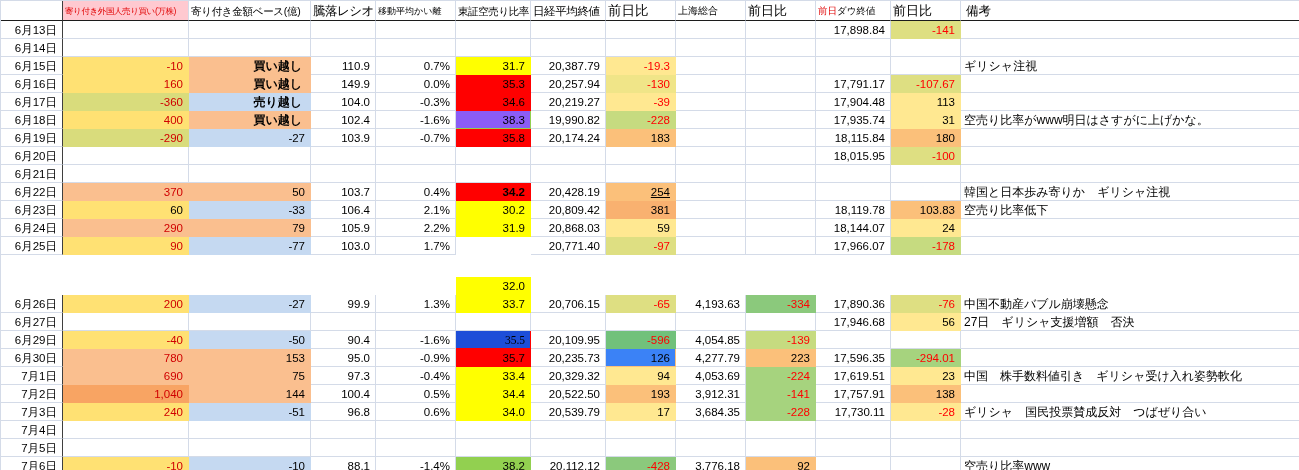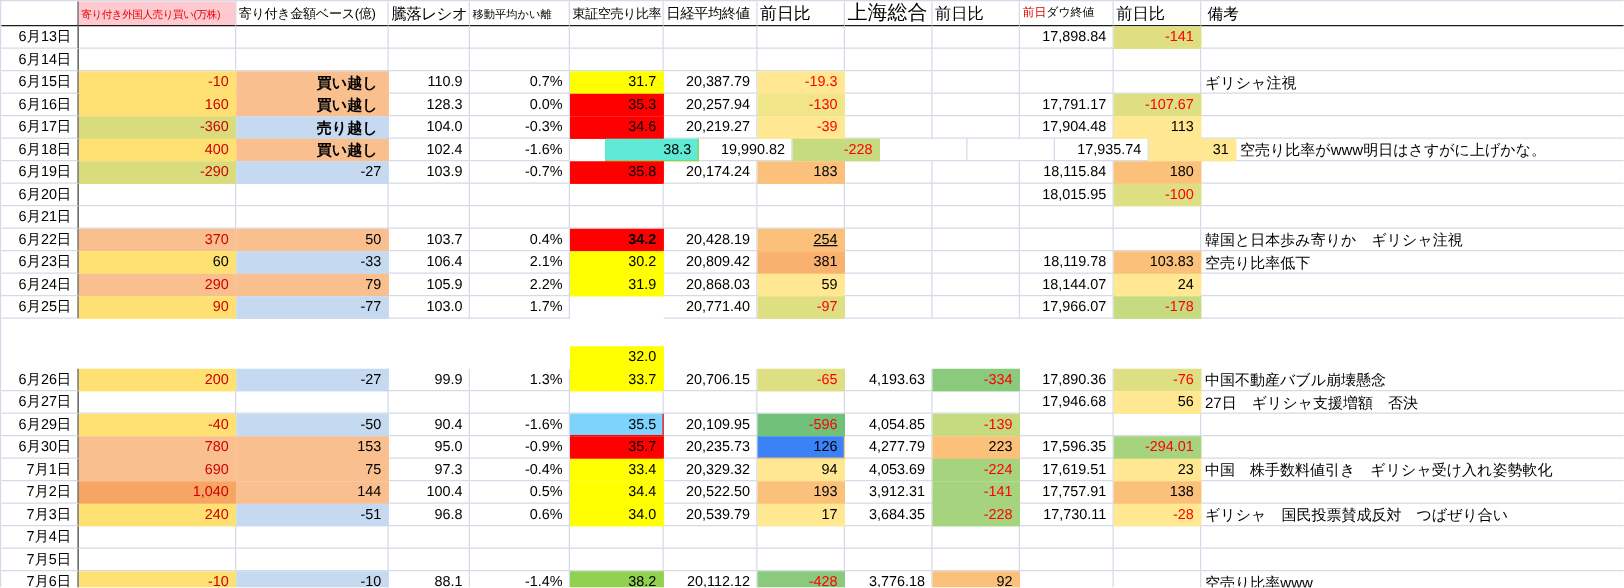--- a/index.html
+++ b/index.html
@@ -33,21 +33,21 @@
   .c-dow{width:75px;}
   .c-dow_chg{width:70px;}
   .c-remark{width:339px;border-right:none;text-align:left;padding:0 0 0 3px;}
   .header-row .c-foreign{font-size:8.5px;letter-spacing:-0.4px;background:#FFC9D0;color:#E00000;}
   .header-row .c-amount{font-size:10.5px;letter-spacing:-0.3px;}
   .header-row .c-ratio{font-size:12.5px;letter-spacing:-0.5px;}
   .header-row .c-ma{font-size:9px;}
   .header-row .c-short{font-size:10.5px;letter-spacing:-0.4px;}
   .header-row .c-nikkei{font-size:11.5px;letter-spacing:-0.4px;}
   .header-row .c-nikkei_chg{font-size:13.5px;}
-  .header-row .c-shanghai{font-size:16px;}
+  .header-row .c-shanghai{font-size:10px;}
   .header-row .c-shanghai_chg{font-size:13px;}
   .header-row .c-dow{font-size:9.5px;}
   .header-row .c-dow_chg{font-size:13px;}
   .header-row .c-remark{font-size:12.5px;padding-left:5px;}
   .hprefix{margin-right:0;}
   .bold{font-weight:bold;font-size:12px;padding-right:8px;}
   .datecell{font-size:11.5px;}
   .remarktext{font-size:12px;}
 </style>
 </head>
@@ -111,21 +111,21 @@
       <div class="cell c-shanghai"></div>
       <div class="cell c-shanghai_chg"></div>
       <div class="cell c-dow"></div>
       <div class="cell c-dow_chg"></div>
       <div class="cell c-remark remarktext">ギリシャ注視</div>
     </div>
     <div class="row">
       <div class="cell c-date datecell">6月16日</div>
       <div class="cell c-foreign" style="background: rgb(255, 225, 115); border-right-color: rgb(255, 225, 115); border-bottom-color: rgb(255, 225, 115); color: rgb(208, 0, 0);">160</div>
       <div class="cell c-amount bold" style="background: rgb(250, 191, 143); border-right-color: rgb(250, 191, 143); border-bottom-color: rgb(250, 191, 143);">買い越し</div>
-      <div class="cell c-ratio">128.3</div>
+      <div class="cell c-ratio">149.9</div>
       <div class="cell c-ma">0.0%</div>
       <div class="cell c-short" style="background: rgb(255, 0, 0); border-right-color: rgb(255, 0, 0); border-bottom-color: rgb(255, 0, 0);">35.3</div>
       <div class="cell c-nikkei">20,257.94</div>
       <div class="cell c-nikkei_chg" style="background: rgb(240, 229, 136); border-right-color: rgb(240, 229, 136); border-bottom-color: rgb(240, 229, 136); color: rgb(255, 0, 0);">-130</div>
       <div class="cell c-shanghai"></div>
       <div class="cell c-shanghai_chg"></div>
       <div class="cell c-dow">17,791.17</div>
       <div class="cell c-dow_chg" style="background: rgb(222, 223, 130); border-right-color: rgb(222, 223, 130); border-bottom-color: rgb(222, 223, 130); color: rgb(255, 0, 0);">-107.67</div>
       <div class="cell c-remark"></div>
     </div>
@@ -143,21 +143,21 @@
       <div class="cell c-dow">17,904.48</div>
       <div class="cell c-dow_chg" style="background: rgb(255, 232, 145); border-right-color: rgb(255, 232, 145); border-bottom-color: rgb(255, 232, 145);">113</div>
       <div class="cell c-remark"></div>
     </div>
     <div class="row">
       <div class="cell c-date datecell">6月18日</div>
       <div class="cell c-foreign" style="background: rgb(255, 225, 115); border-right-color: rgb(255, 225, 115); border-bottom-color: rgb(255, 225, 115); color: rgb(208, 0, 0);">400</div>
       <div class="cell c-amount bold" style="background: rgb(250, 191, 143); border-right-color: rgb(250, 191, 143); border-bottom-color: rgb(250, 191, 143);">買い越し</div>
       <div class="cell c-ratio">102.4</div>
       <div class="cell c-ma">-1.6%</div>
-      <div class="cell c-short" style="background: #5eead4; border-right-color: rgb(146, 208, 80); border-bottom-color: rgb(146, 208, 80); margin-left: 28px;">38.3</div>
+      <div class="cell c-short" style="background: #8b5cf6; border-right-color: rgb(146, 208, 80); border-bottom-color: rgb(146, 208, 80);">38.3</div>
       <div class="cell c-nikkei">19,990.82</div>
       <div class="cell c-nikkei_chg" style="background: rgb(198, 219, 128); border-right-color: rgb(198, 219, 128); border-bottom-color: rgb(198, 219, 128); color: rgb(255, 0, 0);">-228</div>
       <div class="cell c-shanghai"></div>
       <div class="cell c-shanghai_chg"></div>
       <div class="cell c-dow">17,935.74</div>
       <div class="cell c-dow_chg" style="background: rgb(255, 232, 145); border-right-color: rgb(255, 232, 145); border-bottom-color: rgb(255, 232, 145);">31</div>
       <div class="cell c-remark remarktext">空売り比率がwww明日はさすがに上げかな。</div>
     </div>
     <div class="row">
       <div class="cell c-date datecell">6月19日</div>
@@ -293,21 +293,21 @@
       <div class="cell c-dow">17,946.68</div>
       <div class="cell c-dow_chg" style="background: rgb(255, 232, 145); border-right-color: rgb(255, 232, 145); border-bottom-color: rgb(255, 232, 145);">56</div>
       <div class="cell c-remark remarktext">27日　ギリシャ支援増額　否決</div>
     </div>
     <div class="row">
       <div class="cell c-date datecell">6月29日</div>
       <div class="cell c-foreign" style="background: rgb(255, 225, 115); border-right-color: rgb(255, 225, 115); border-bottom-color: rgb(255, 225, 115); color: rgb(208, 0, 0);">-40</div>
       <div class="cell c-amount" style="background: rgb(197, 217, 241); border-right-color: rgb(197, 217, 241); border-bottom-color: rgb(197, 217, 241);">-50</div>
       <div class="cell c-ratio">90.4</div>
       <div class="cell c-ma">-1.6%</div>
-      <div class="cell c-short" style="background: #7dd3fc; border-right-color: rgb(255, 0, 0); border-bottom-color: rgb(255, 0, 0);">35.5</div>
+      <div class="cell c-short" style="background: #1d4ed8; border-right-color: rgb(255, 0, 0); border-bottom-color: rgb(255, 0, 0); font-family: Liberation Serif, serif;">35.5</div>
       <div class="cell c-nikkei">20,109.95</div>
       <div class="cell c-nikkei_chg" style="background: rgb(113, 193, 123); border-right-color: rgb(113, 193, 123); border-bottom-color: rgb(113, 193, 123); color: rgb(255, 0, 0);">-596</div>
       <div class="cell c-shanghai">4,054.85</div>
       <div class="cell c-shanghai_chg" style="background: rgb(198, 219, 128); border-right-color: rgb(198, 219, 128); border-bottom-color: rgb(198, 219, 128); color: rgb(255, 0, 0);">-139</div>
       <div class="cell c-dow"></div>
       <div class="cell c-dow_chg"></div>
       <div class="cell c-remark"></div>
     </div>
     <div class="row">
       <div class="cell c-date datecell">6月30日</div>

